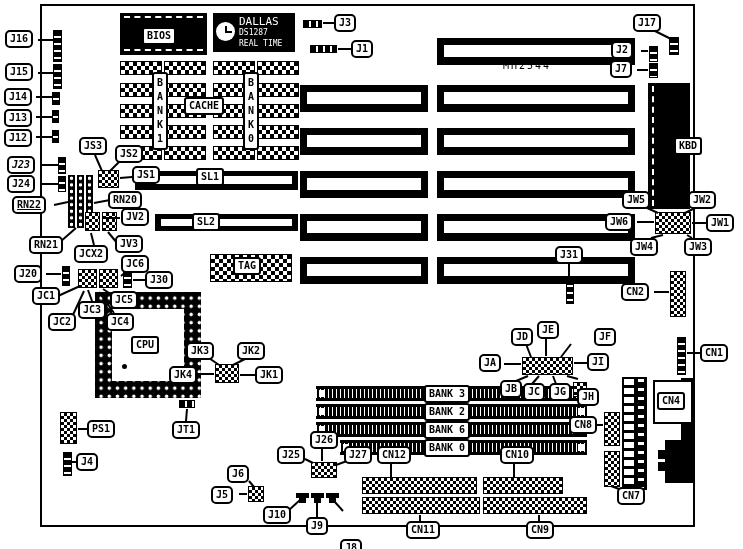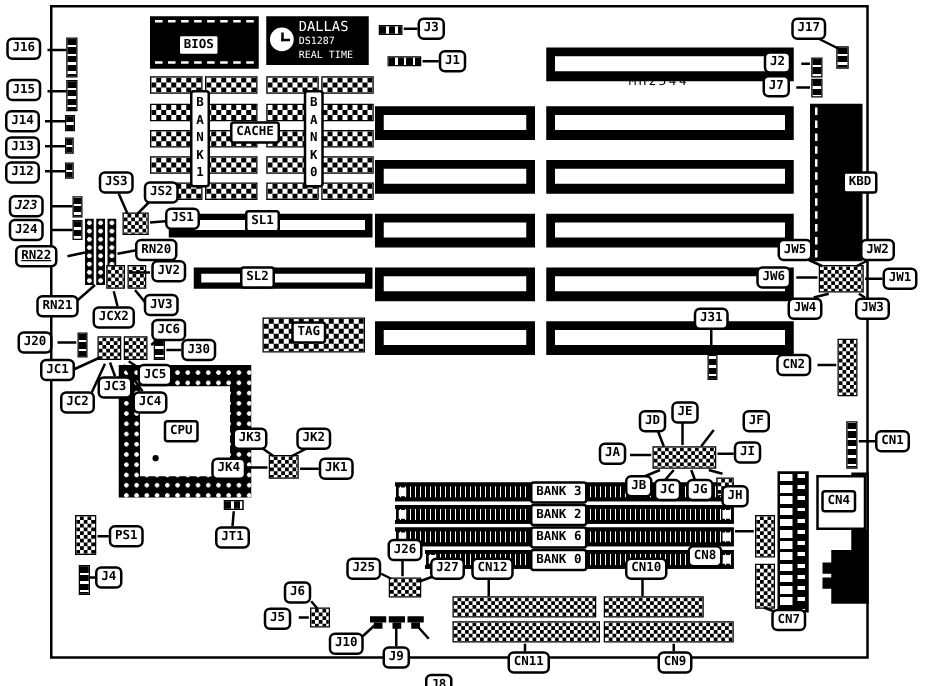--- a/index.html
+++ b/index.html
@@ -327,21 +327,21 @@
       <div class="callout" style="left: 172px; top: 421px;">JT1</div>
       <div class="callout" style="left: 87px; top: 420px;">PS1</div>
       <div class="callout" style="left: 76px; top: 453px;">J4</div>
       <div class="callout" style="left: 227px; top: 465px;">J6</div>
       <div class="callout" style="left: 211px; top: 486px;">J5</div>
       <div class="callout" style="left: 277px; top: 446px;">J25</div>
       <div class="callout" style="left: 310px; top: 431px;">J26</div>
       <div class="callout" style="left: 344px; top: 446px;">J27</div>
       <div class="callout" style="left: 377px; top: 446px;">CN12</div>
       <div class="callout" style="left: 500px; top: 446px;">CN10</div>
-      <div class="callout" style="left: 550px; top: 416px; margin-top: 20px;">CN8</div>
+      <div class="callout" style="left: 569px; top: 416px;">CN8</div>
       <div class="callout" style="left: 617px; top: 487px;">CN7</div>
       <div class="callout" style="left: 406px; top: 521px;">CN11</div>
       <div class="callout" style="left: 526px; top: 521px;">CN9</div>
       <div class="callout" style="left: 263px; top: 506px;">J10</div>
       <div class="callout" style="left: 306px; top: 517px;">J9</div>
       <div class="callout" style="left: 340px; top: 539px;">J8</div>
     </div>
 </div>
 
 </body></html>

